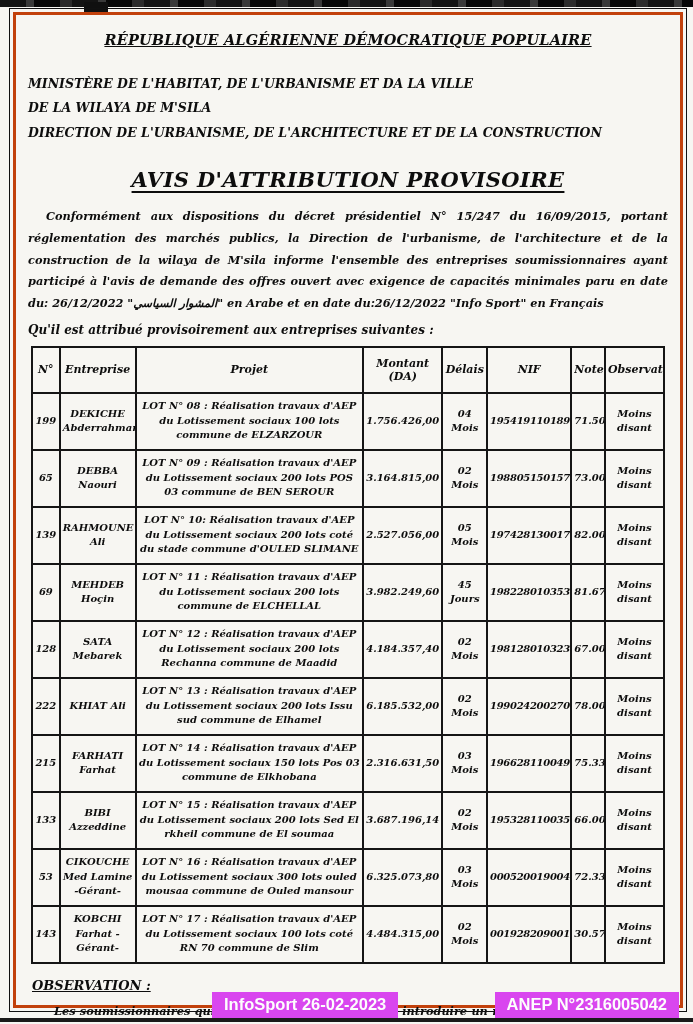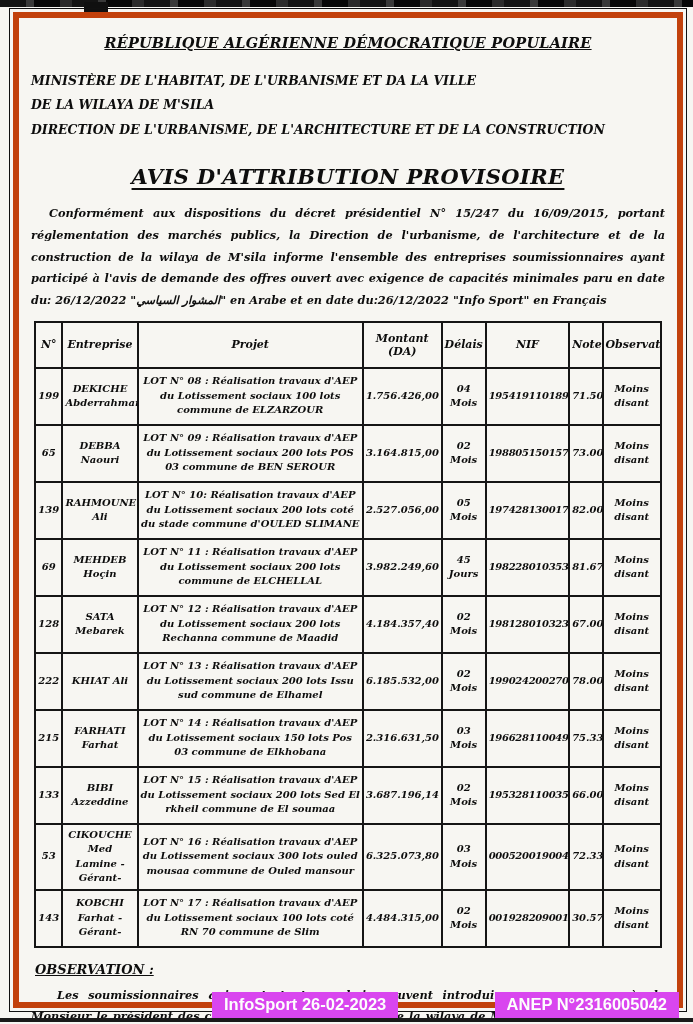--- a/index.html
+++ b/index.html
@@ -14,34 +14,34 @@
   }
   
   .torn-top{
     position:absolute;top:0;left:0;width:100%;height:7px;
     background:repeating-linear-gradient(90deg,#141414 0 26px,#3a3a3a 26px 34px,#080808 34px 60px,#2c2c2c 60px 72px);
   }
   .ink-blob{position:absolute;top:2px;left:84px;width:24px;height:11px;background:#101010;border-radius:1px;}
   .bottom-rule{position:absolute;left:0;bottom:2px;width:100%;height:4px;background:#1a1a1a;}
   .frame{
     position:absolute;top:12px;left:13px;right:10px;bottom:16px;
-    border:6px solid #c2410c;
+    border:3px solid #c2410c;
     outline:1px solid #111;
     outline-offset:3px;
     padding:8px 12px 30px 12px;
     box-sizing:border-box;
   }
   .republic{
     text-align:center;
     font-weight:bold;font-style:italic;
     font-size:14.5px;letter-spacing:.2px;
     text-decoration:underline;
     margin-top:8px;
   }
-  .ministry{margin-top:18px;font-weight:bold;font-style:italic;font-size:12.5px;line-height:1.95;}
+  .ministry{margin-top:24px;font-weight:bold;font-style:italic;font-size:12.5px;line-height:1.95;}
   .doc-title{
     text-align:center;font-weight:bold;font-style:italic;
     font-size:21px;letter-spacing:.4px;
     text-decoration:underline;text-underline-offset:4px;
     margin-top:22px;
   }
   .intro{
     margin-top:14px;
     font-weight:bold;font-style:italic;
     font-size:11.3px;line-height:1.92;
@@ -114,20 +114,21 @@
     <div class="ministry">
       <div>MINISTÈRE DE L'HABITAT, DE L'URBANISME ET DA LA VILLE</div>
       <div>DE LA WILAYA DE M'SILA</div>
       <div>DIRECTION DE L'URBANISME, DE L'ARCHITECTURE ET DE LA CONSTRUCTION</div>
     </div>
 
     <div class="doc-title">AVIS D'ATTRIBUTION PROVISOIRE</div>
 
     <div class="intro">Conformément aux dispositions du décret présidentiel N° 15/247 du 16/09/2015, portant réglementation des marchés publics, la Direction de l'urbanisme, de l'architecture et de la construction de la wilaya de M'sila informe l'ensemble des entreprises soumissionnaires ayant participé à l'avis de demande des offres ouvert avec exigence de capacités minimales paru en date du: 26/12/2022 "المشوار السياسي" en Arabe et en date du:26/12/2022 "Info Sport" en Français</div>
 
+    <div class="attrib-line">Qu'il est attribué provisoirement aux entreprises suivantes :</div>
 
     <table class="results">
       <colgroup>
         <col style="width:4.6%">
         <col style="width:12.6%">
         <col style="width:37.8%">
         <col style="width:13.2%">
         <col style="width:7.4%">
         <col style="width:14.0%">
         <col style="width:5.6%">

